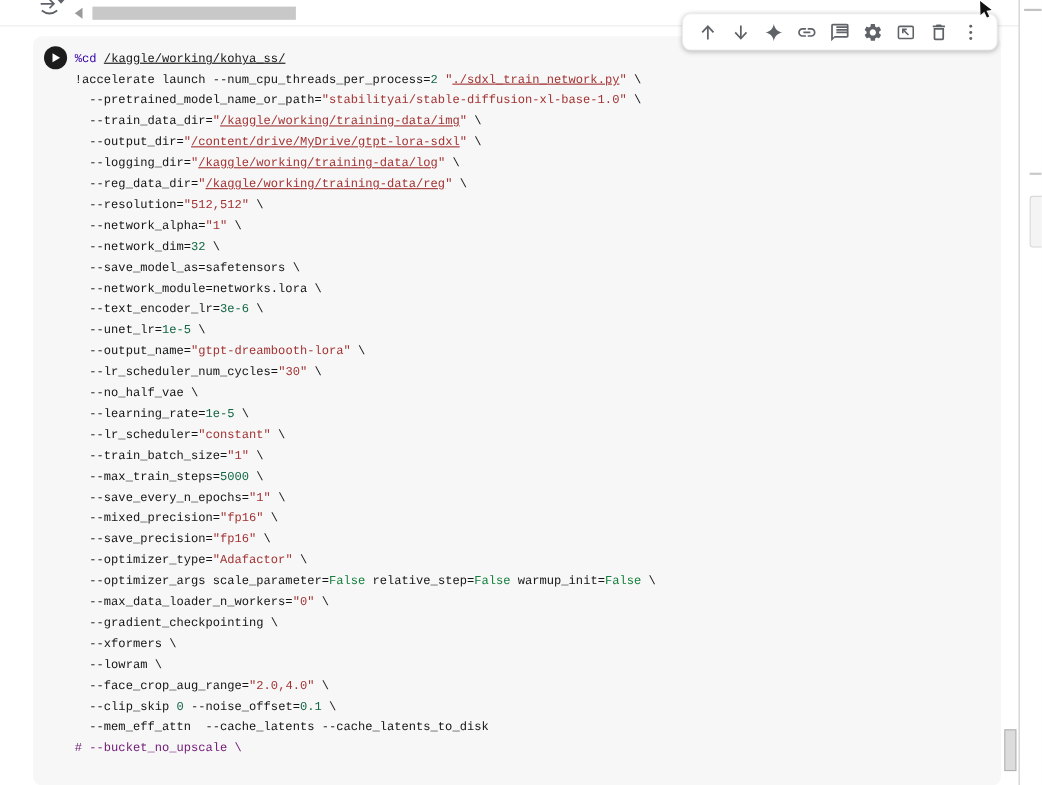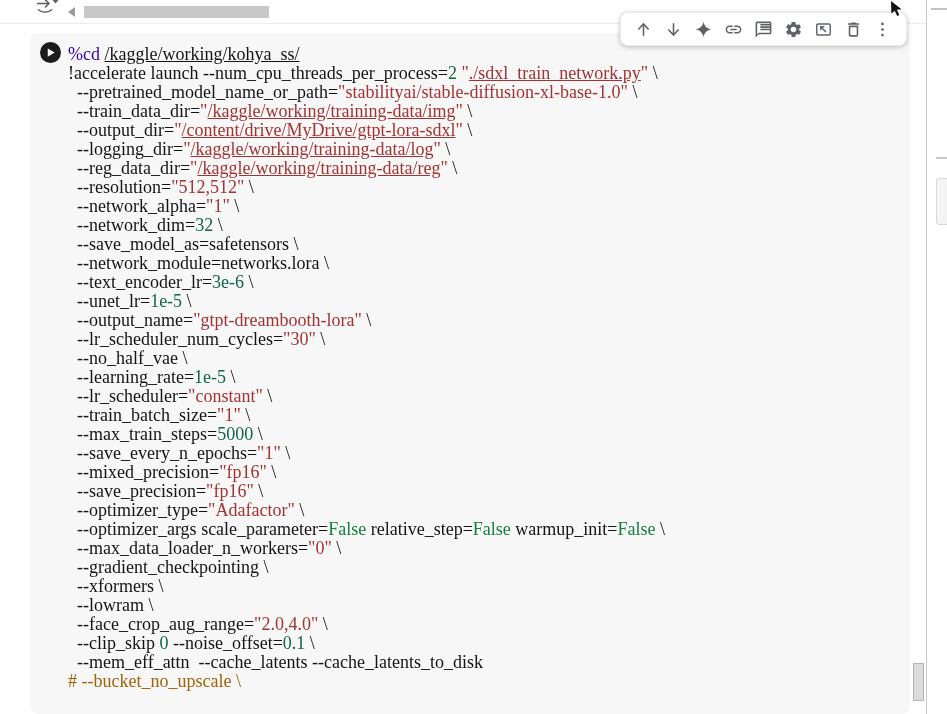--- a/index.html
+++ b/index.html
@@ -11,29 +11,29 @@
   .top-divider{position:absolute;left:0;top:23px;width:926px;height:1px;background:#ececec;}
   .corner-icon{position:absolute;left:35px;top:-3px;color:#5f6368;}
   .hscroll-arrow{position:absolute;left:68px;top:7px;width:0;height:0;
     border-top:5px solid transparent;border-bottom:5px solid transparent;border-right:7px solid #9a9a9a;}
   .hscroll-thumb{position:absolute;left:84px;top:6px;width:185px;height:12px;background:#c8c8c8;}
   
   .cell{position:absolute;left:30px;top:33px;width:880px;height:681px;background:#f7f7f7;border-radius:8px;}
   .run-btn{position:absolute;left:10px;top:9px;width:21px;height:21px;border-radius:50%;
     background:#1c1c1c;display:flex;align-items:center;justify-content:center;cursor:pointer;}
   .code{position:absolute;left:38px;top:12px;
-    font-family:Liberation Serif, serif;
-    font-size:18px;line-height:19px;white-space:pre;color:#141414;}
+    font-family:Liberation Mono, monospace;
+    font-size:11px;line-height:19px;white-space:pre;color:#141414;}
   .code-line{height:19px;}
   .tk-plain{color:#141414;}
   .tk-magic{color:#3300aa;}
   .tk-string{color:#a33333;}
   .tk-number{color:#116644;}
   .tk-atom{color:#15803d;}
-  .tk-comment{color:#a16207;}
+  .tk-comment{color:#701a75;}
   .tk-link{text-decoration:underline;}
   
   .cell-toolbar{position:absolute;left:620px;top:12px;width:287px;height:34px;box-sizing:border-box;
     background:#ffffff;border:1px solid #ececec;border-radius:8px;
     box-shadow:0 1px 5px rgba(0,0,0,0.25);
     display:flex;align-items:center;justify-content:space-around;padding:0 8px;z-index:5;}
   .tb-icon{width:19px;height:19px;color:#5f6368;cursor:pointer;flex:0 0 auto;}
   
   .nb-vline{position:absolute;left:926px;top:0;width:1px;height:714px;background:#c9c9c9;}
   .nb-vthumb{position:absolute;left:913px;top:663px;width:11px;height:38px;

